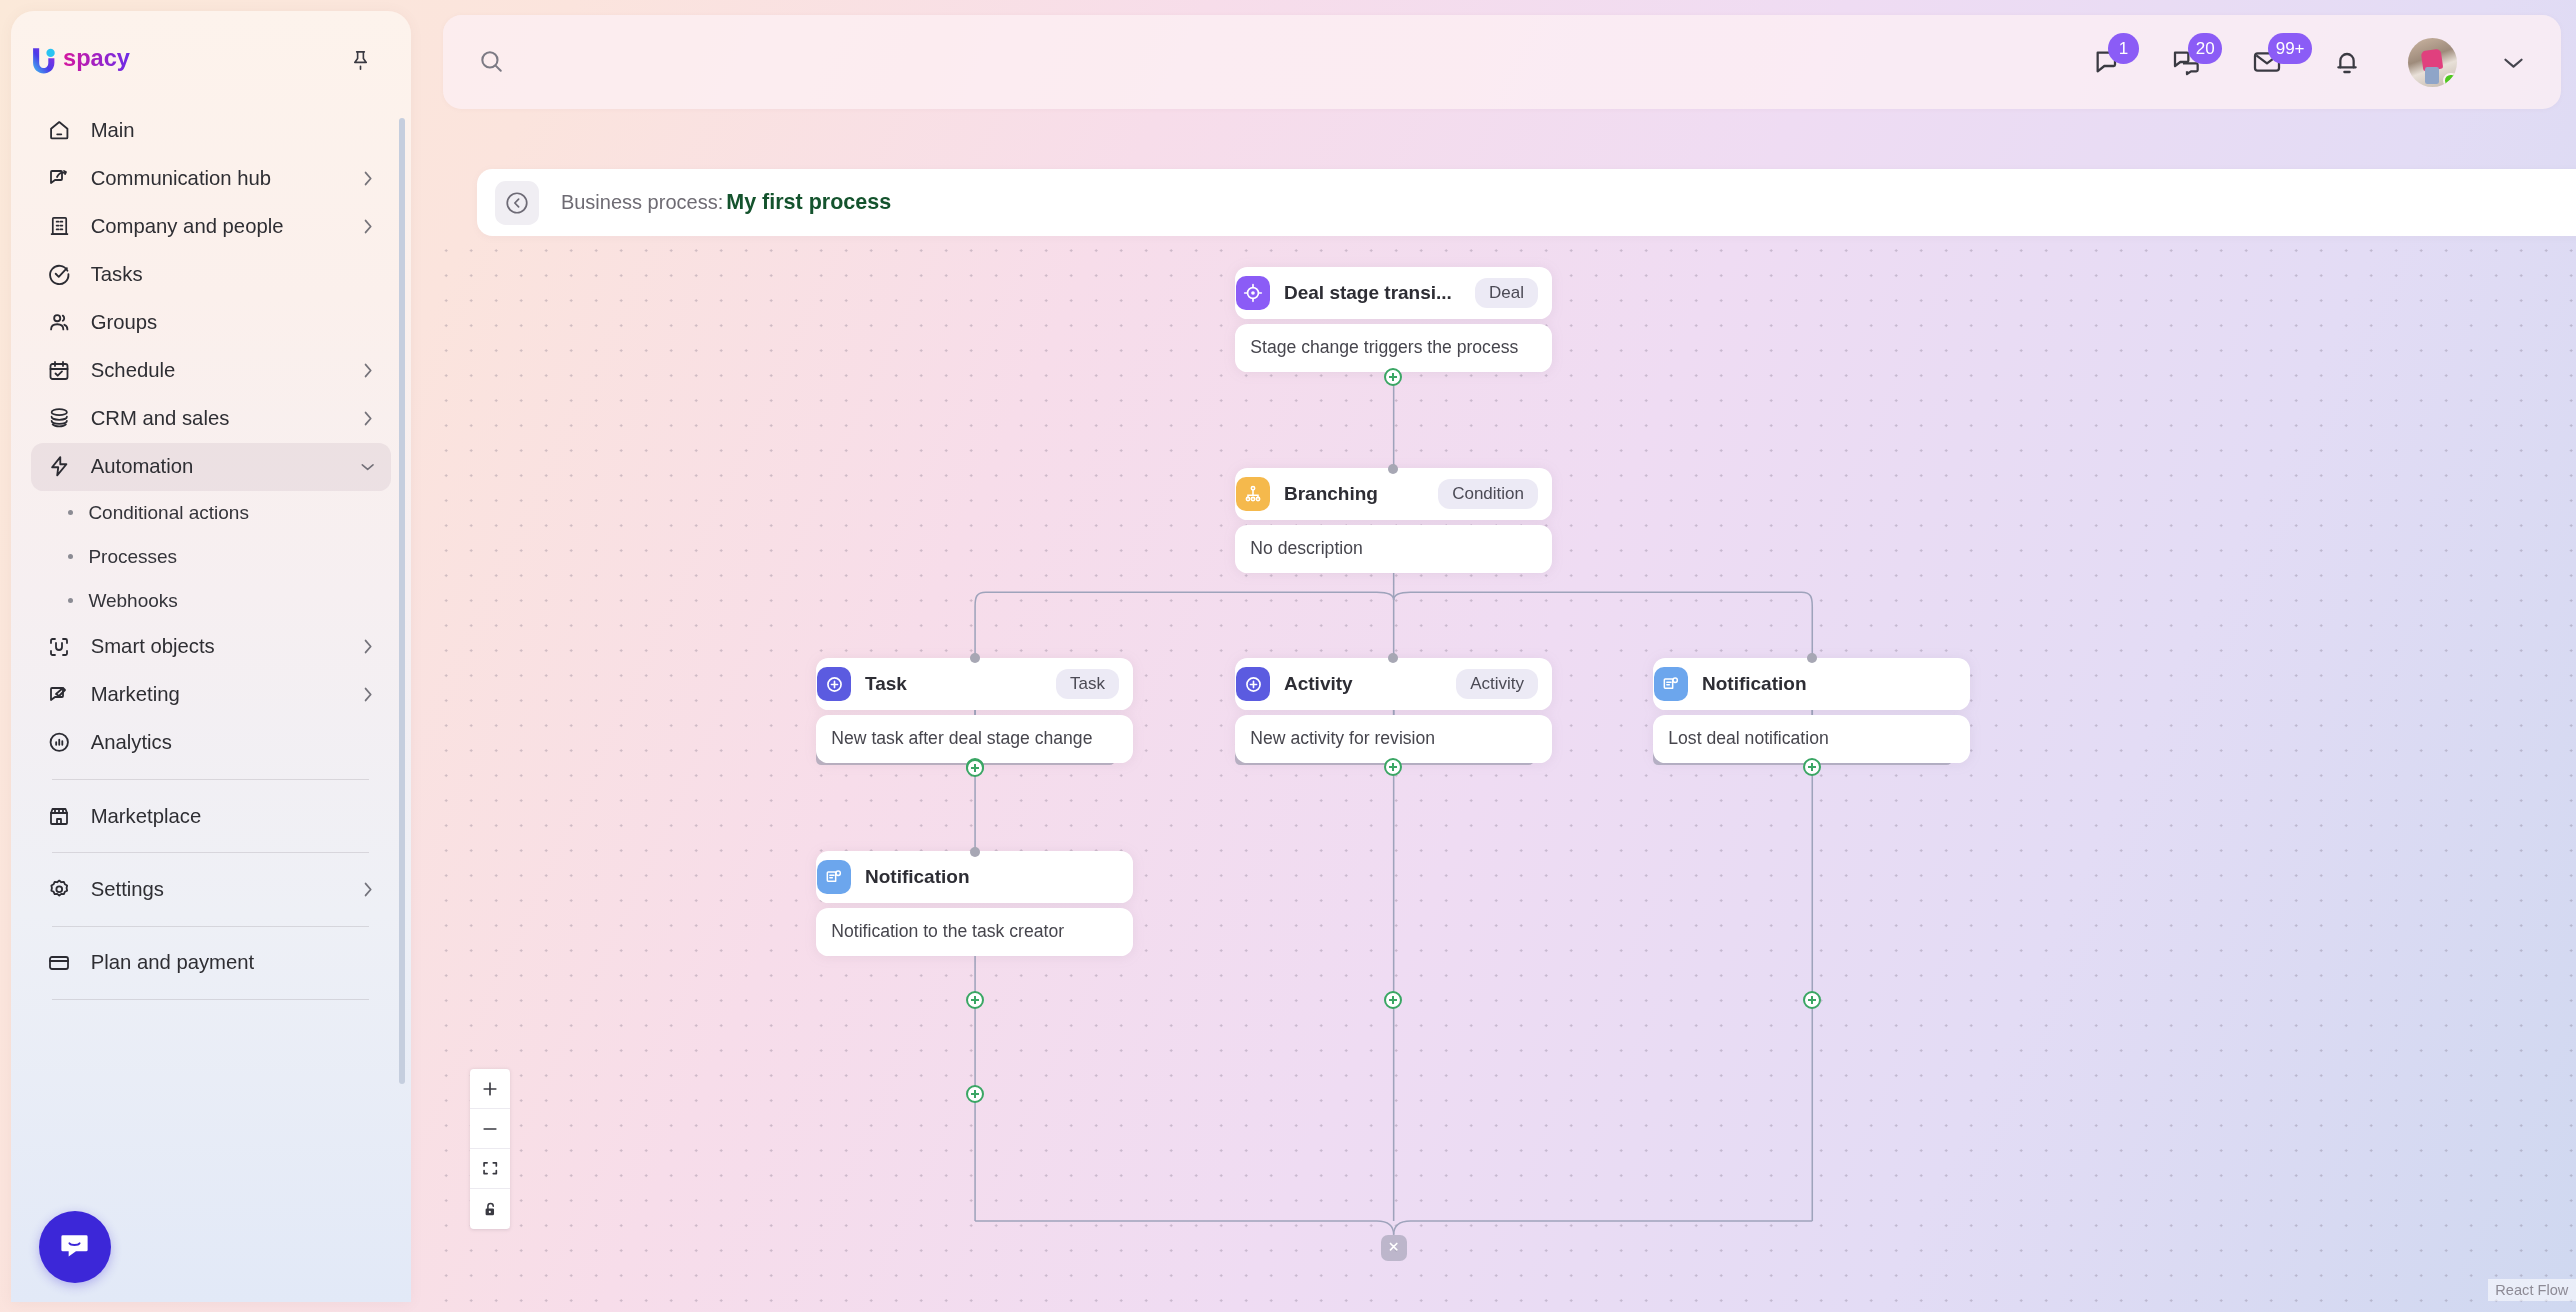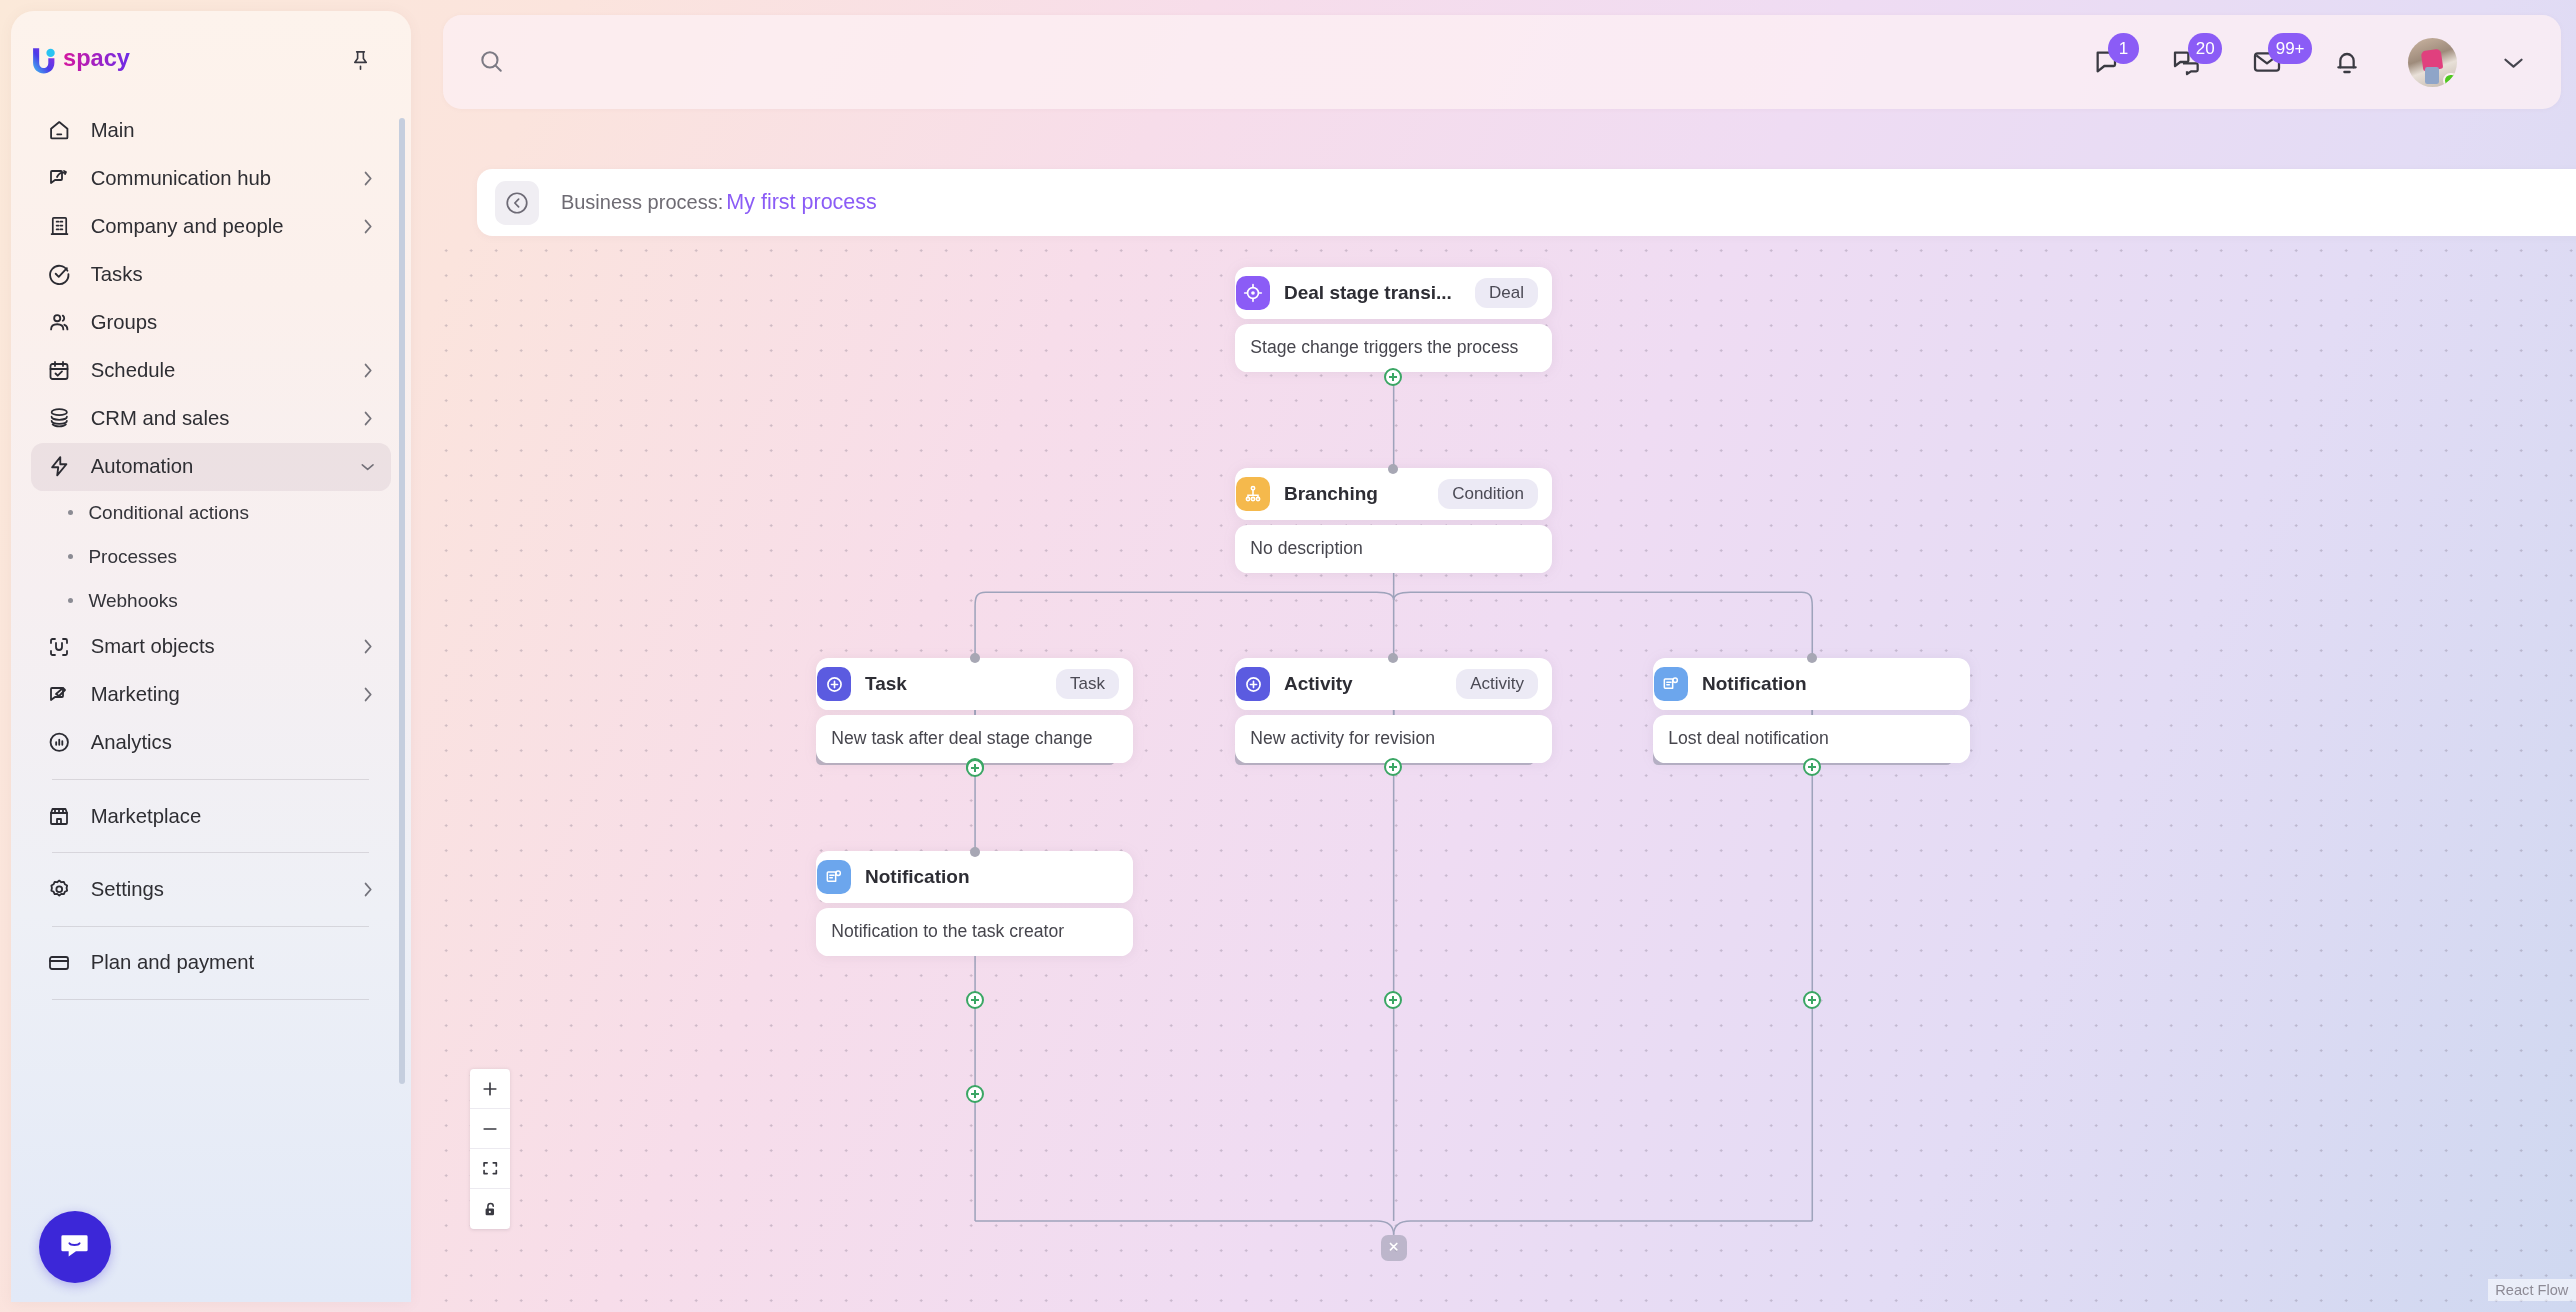--- a/index.html
+++ b/index.html
@@ -112,21 +112,21 @@
     display: flex; align-items: center; padding: 0 20px 0 18.4px;
     box-shadow: 0 1.5px 7.7px rgba(140,120,140,.06);
     margin-top: 16px;
   }
   .back-btn {
     width: 44px; height: 44px; border-radius: 10.7px;
     background: #f0eef3; display: flex; align-items: center; justify-content: center;
     cursor: pointer; flex: 0 0 44px;
   }
   .proc-label { margin-left: 21.5px; font-size: 20px; color: #6e6b73; }
-  .proc-title { margin-left: 3.1px; font-size: 21.5px; font-weight: 400; color: #8b5cf6; }
+  .proc-title { margin-left: 3.1px; font-size: 21.5px; font-weight: 700; color: #14532d; }
   .hdr-right { margin-left: auto; display: flex; align-items: center; gap: 23px; }
   .save-btn { display: flex; gap: 10.7px; cursor: pointer; }
   .save-txt { color: #8b5cf6; font-size: 21px; font-weight: 600; }
   .kebab { display: flex; flex-direction: column; gap: 3.8px; padding: 7.7px 9.2px; cursor: pointer; }
   .kebab i { width: 4.6px; height: 4.6px; border-radius: 50%; background: #c9c6cf; display: block; }
 
   
   .canvas {
     position: absolute; left: 426px; top: 232px;
     width: 2150px; height: 1081px;

